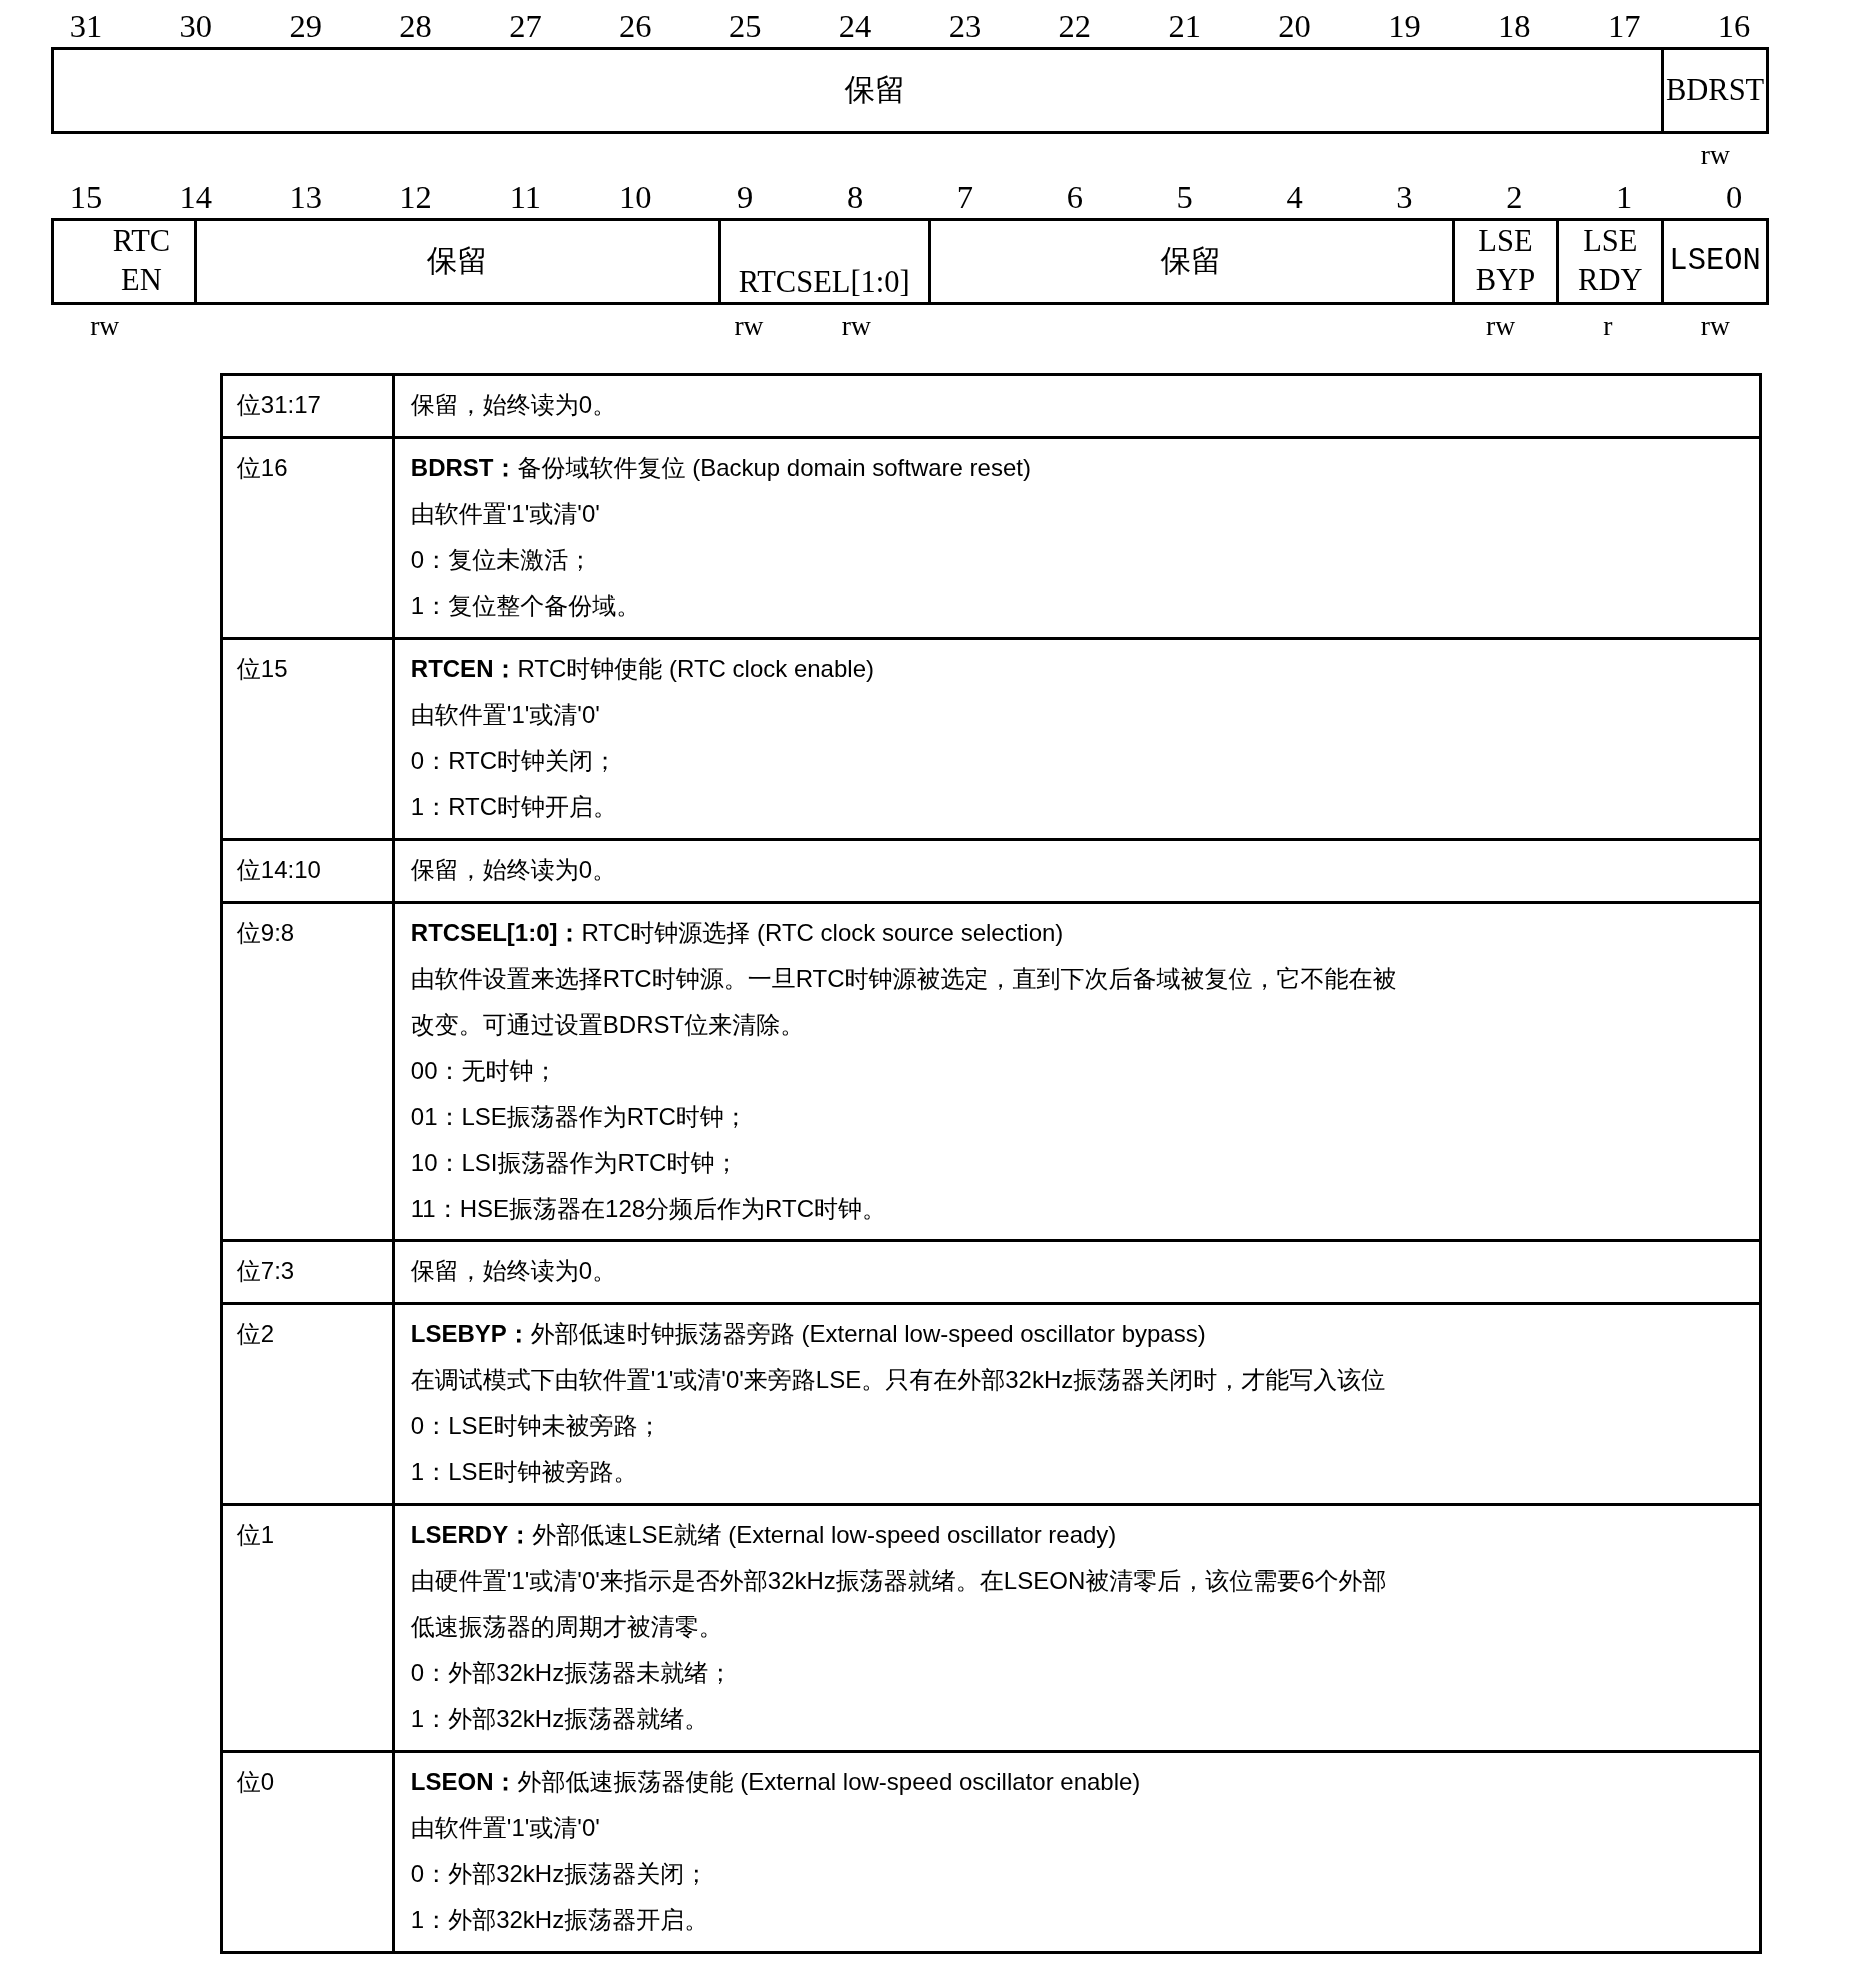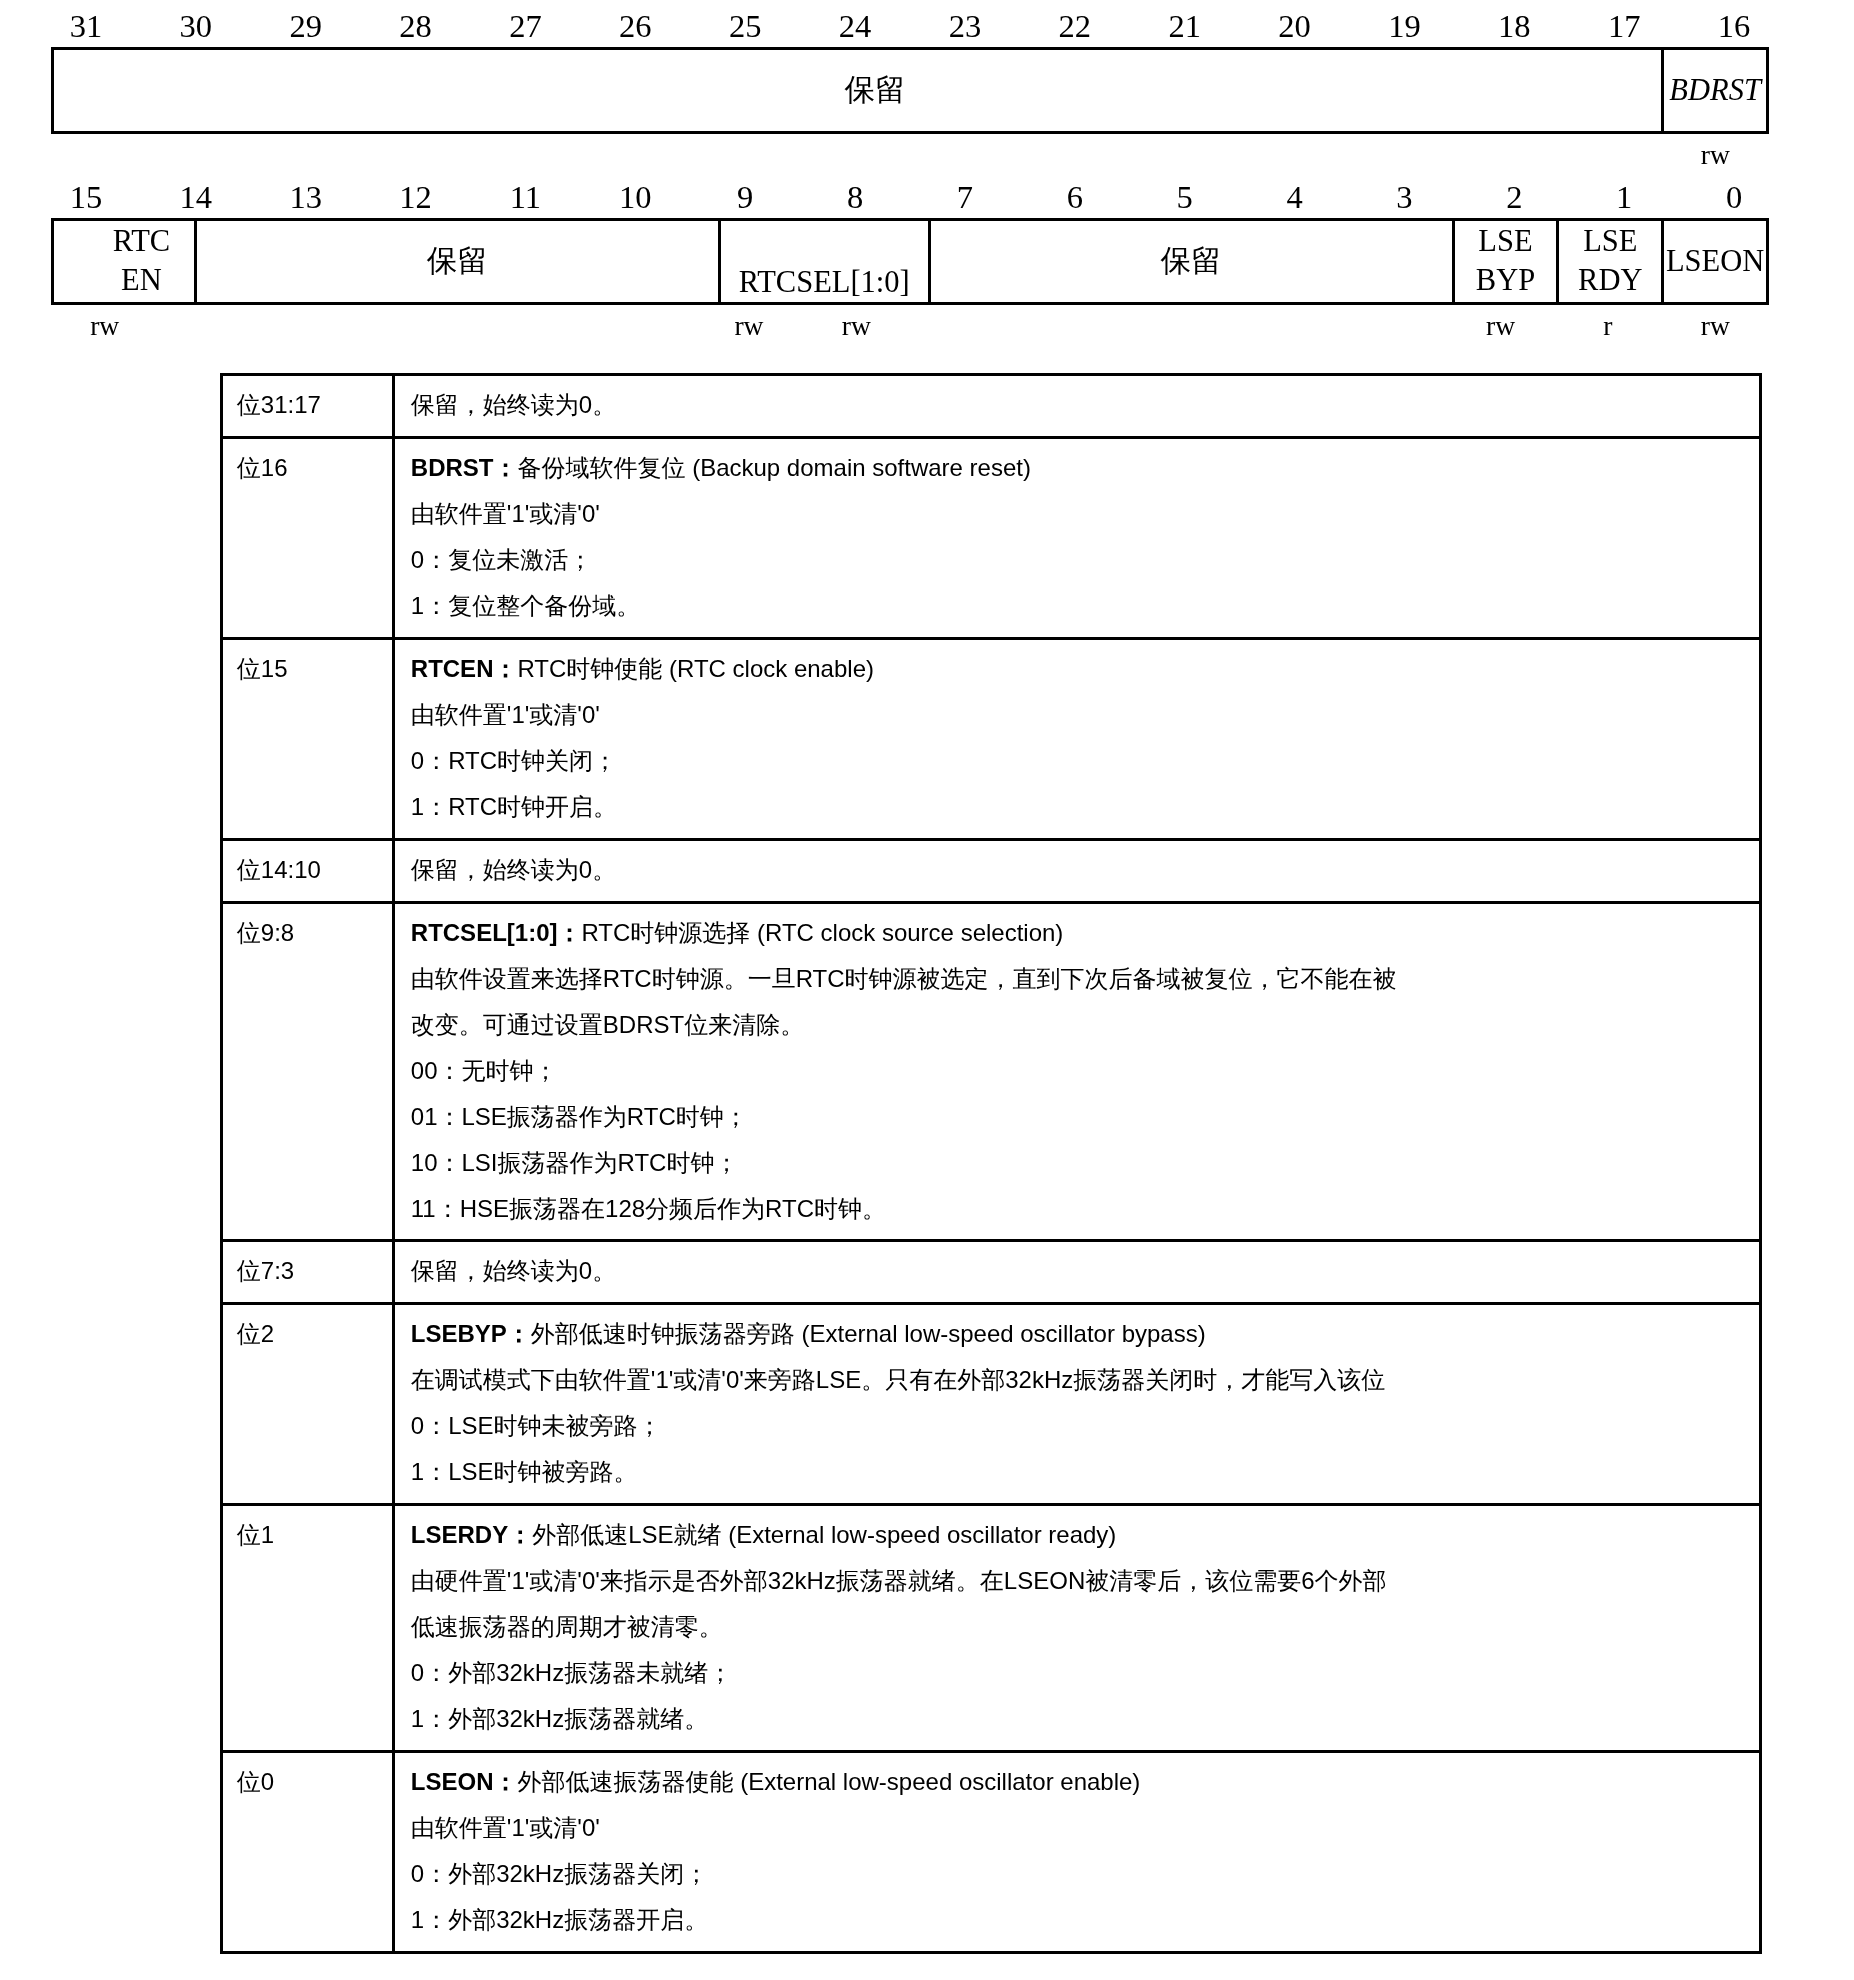--- a/index.html
+++ b/index.html
@@ -93,21 +93,21 @@
       <div>20</div>
       <div>19</div>
       <div>18</div>
       <div>17</div>
       <div>16</div>
     </div>
   <div class="reg-row" id="fields-row_high">
       <div class="reg-cell" style="grid-column: span 15;">
         <div>保留</div>
       </div>
-      <div class="reg-cell" style="grid-column: span 1; font-style: italic;">
+      <div class="reg-cell" style="grid-column: span 1;">
         <div>BDRST</div>
       </div>
     </div>
   <div class="access-row" id="access-row_high">
       <div style="grid-column: 16;">rw</div>
     </div>
 
   <div class="bit-numbers" id="bits-row_low">
       <div>15</div>
       <div>14</div>
@@ -141,21 +141,21 @@
         <div>保留</div>
       </div>
       <div class="reg-cell" style="grid-column: span 1;">
         <div>LSE</div>
         <div>BYP</div>
       </div>
       <div class="reg-cell" style="grid-column: span 1;">
         <div>LSE</div>
         <div>RDY</div>
       </div>
-      <div class="reg-cell" style="grid-column: span 1;">
+      <div class="reg-cell" style="grid-column: span 1; font-family: Liberation Mono, monospace;">
         <div>LSEON</div>
       </div>
     </div>
   <div class="access-row" id="access-row_low">
       <div style="grid-column: 1;">rw</div>
       <div style="grid-column: 7;">rw</div>
       <div style="grid-column: 8;">rw</div>
       <div style="grid-column: 14;">rw</div>
       <div style="grid-column: 15;">r</div>
       <div style="grid-column: 16;">rw</div>

